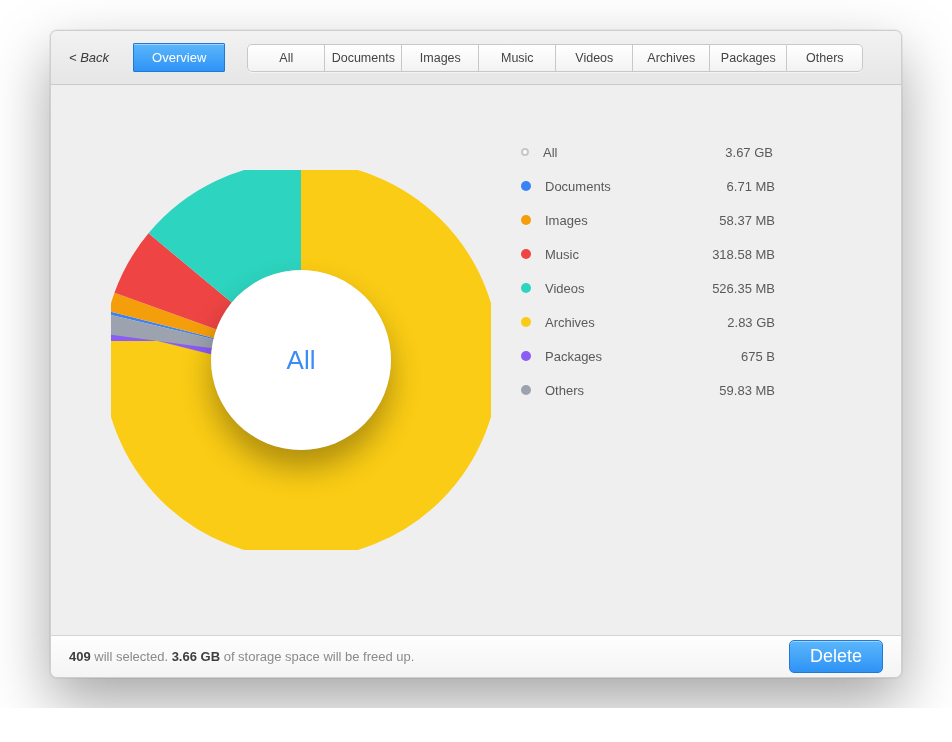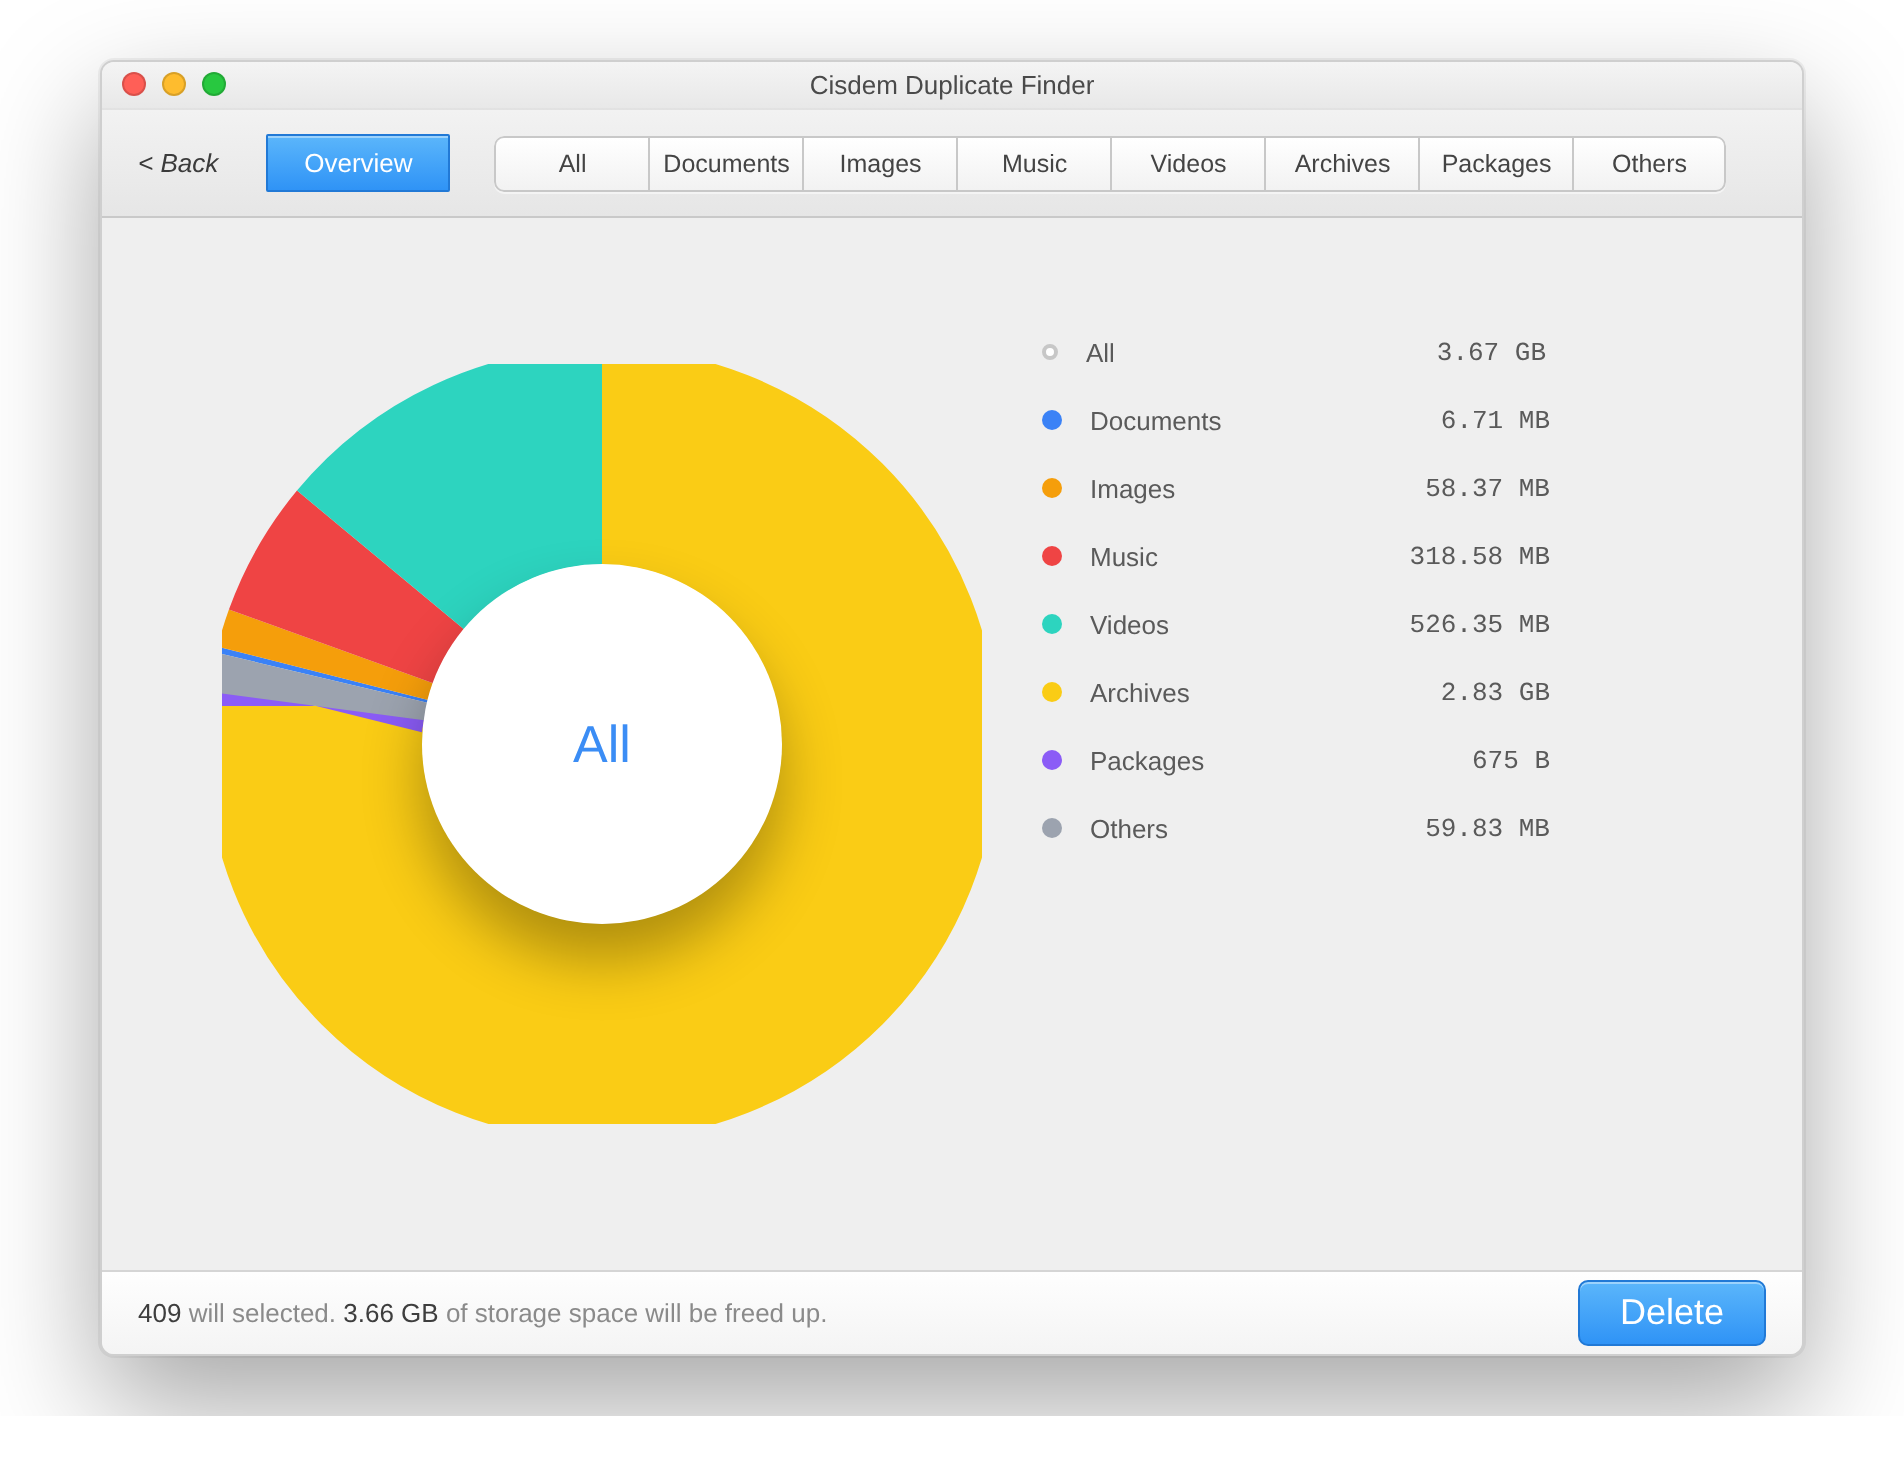--- a/index.html
+++ b/index.html
@@ -155,57 +155,48 @@
     background: #fff;
     border: 2px solid #c7c7c7;
     width: 8px; height: 8px;
   }
   .legend-label {
     flex: 0 0 130px;
   }
   .legend-value {
     width: 100px;
     text-align: right;
-    font-family: Liberation Mono, monospace;
   }
   .footer {
     height: 42px;
     background: linear-gradient(#fefefe, #f4f4f4);
     border-top: 1px solid #d5d5d5;
     display: flex;
     align-items: center;
     padding: 0 18px;
     font-size: 13px;
     color: #8a8a8a;
   }
-  .footer strong { color: #3e3e3e; font-weight: 400; }
+  .footer strong { color: #3e3e3e; font-weight: 700; }
   .delete-btn {
     margin-left: auto;
     background: linear-gradient(#5bb6fb, #2f93f6);
     color: #fff;
     border: 1px solid #2179d6;
     border-radius: 5px;
     padding: 5px 20px;
     font-size: 18px;
     cursor: pointer;
     box-shadow: 0 1px 0 rgba(255,255,255,0.4) inset;
   }
 </style>
 </head>
 <body>
 
 <div class="window">
-  <div class="titlebar">
-    <div class="traffic-lights">
-      <div class="tl red"></div>
-      <div class="tl yellow"></div>
-      <div class="tl green"></div>
-    </div>
-    <div class="title">Cisdem Duplicate Finder</div>
-  </div>
 
   <div class="toolbar">
     <div class="back-btn">&lt; Back</div>
     <button class="overview-btn">Overview</button>
     <div class="segmented" id="segmented">
         <div class="seg">All</div>
         <div class="seg">Documents</div>
         <div class="seg">Images</div>
         <div class="seg">Music</div>
         <div class="seg">Videos</div>

